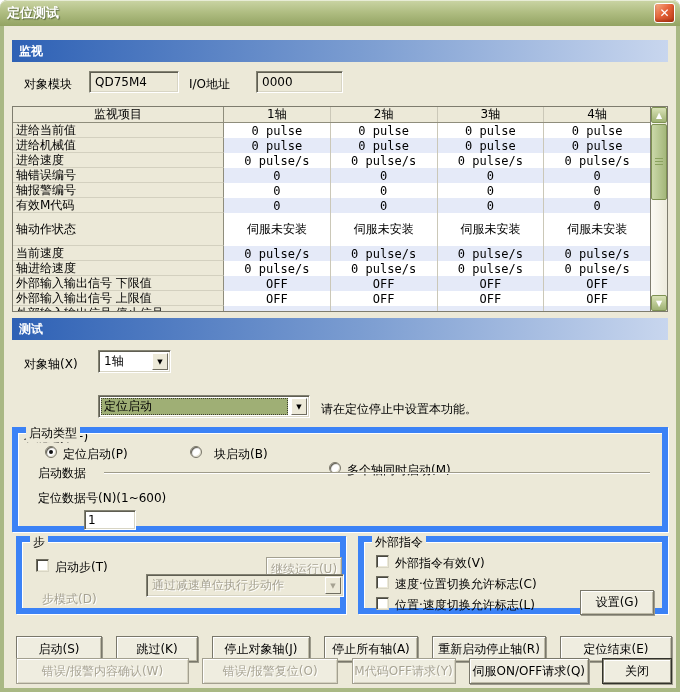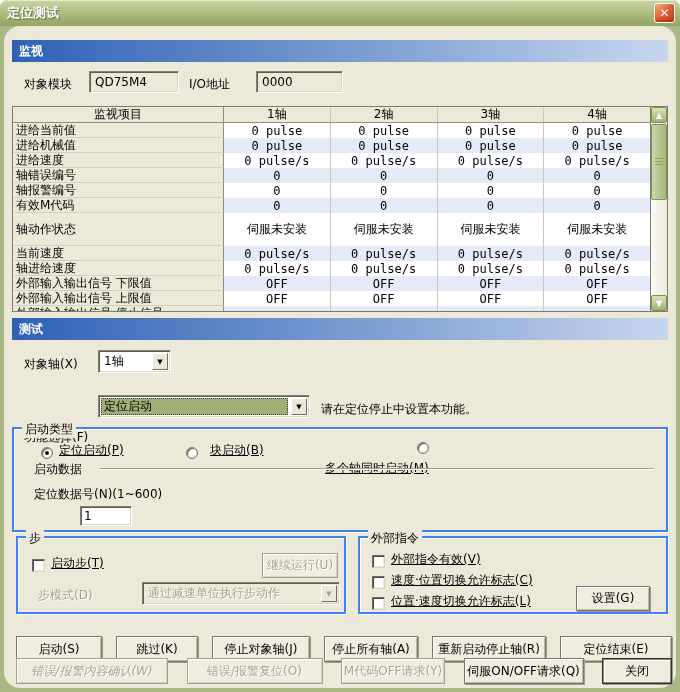--- a/index.html
+++ b/index.html
@@ -7,21 +7,21 @@
   .window { position:relative; width:680px; height:692px; background:#A9B884; border-radius:7px 7px 0 0; overflow:hidden; font-size:12px; color:#000; }
   .titlebar { position:absolute; top:0; left:0; right:0; height:26px;
     background:linear-gradient(180deg,#CBD5A5 0%,#AEBC80 50%,#93A363 100%);
     border-radius:7px 7px 0 0; display:flex; align-items:center; padding:0 7px;
     box-shadow: inset 0 1px 0 rgba(255,255,255,.55); }
   .title { color:#fff; font-weight:bold; font-size:13px; text-shadow:1px 1px 1px rgba(85,100,55,.95); }
   .close-btn { position:absolute; right:5px; top:3px; width:21px; height:20px; border-radius:3px;
     border:1px solid #fff; background:linear-gradient(135deg,#F6B289 0%,#E6643A 45%,#BF3D17 100%);
     color:#fff; display:flex; align-items:center; justify-content:center; font-weight:bold; font-size:12px;
     box-shadow: inset 0 -2px 3px rgba(120,20,0,.45); cursor:default; }
-  .content { position:absolute; top:26px; left:4px; right:4px; bottom:4px; background:#ECE9D8;border-radius:16px; }
+  .content { position:absolute; top:26px; left:4px; right:4px; bottom:4px; background:#ECE9D8; }
 
   .section-bar { position:absolute; left:8px; width:656px; height:22px;
     background:linear-gradient(90deg,#2E61B5 0%,#7E9FD2 55%,#C8D6EE 100%);
     color:#fff; font-weight:bold; display:flex; align-items:center; padding-left:7px; }
   #monitor-bar { top:14px; }
   #test-bar { top:292px; }
 
   .abs { position:absolute; }
   .lbl { position:absolute; white-space:nowrap; }
 
@@ -58,25 +58,25 @@
   .combo { position:absolute; background:#fff; display:flex; }
   .combo .txt { flex:1; display:flex; align-items:center; padding:0 3px; margin:2px 1px 2px 2px; overflow:hidden; white-space:nowrap; }
   .combo .dd { width:16px; margin:2px; background:#ECE9D8; border:1px solid; border-color:#FFF #6F6D60 #6F6D60 #FFF;
     display:flex; align-items:center; justify-content:center; font-size:7px; color:#000; }
   .combo .txt.hl { background:#9FAF75; outline:1px dotted #3F3F2F; outline-offset:-1px; }
   .combo.disabled { background:#ECE9D8; }
   .combo.disabled .txt { color:#A6A292; text-shadow:1px 1px 0 #fff; }
   .combo.disabled .dd { color:#A6A292; }
 
   
-  .groupbox { position:absolute; border:2px solid #3b82f6; box-shadow: inset 1px 1px 0 #FFFFFF, 1px 1px 0 #FFFFFF; }
+  .groupbox { position:absolute; border:6px solid #3b82f6; box-shadow: inset 1px 1px 0 #FFFFFF, 1px 1px 0 #FFFFFF; }
   .gb-title { position:absolute; top:-8px; left:8px; background:#ECE9D8; padding:0 3px; white-space:nowrap; }
 
   
-  .opt { position:absolute; display:flex; align-items:flex-end; gap:6px; white-space:nowrap;text-decoration:underline; }
+  .opt { position:absolute; display:flex; align-items:flex-start; gap:6px; white-space:nowrap; }
   .radio { width:12px; height:12px; border-radius:50%; background:#fff; border:1px solid #787567;
     box-shadow: inset 1px 1px 1px #5A584C, inset -1px -1px 0 #E6E3D2; position:relative; flex:none; }
   .radio.checked::after { content:""; position:absolute; inset:3px; border-radius:50%; background:#101010; }
   .checkbox { width:13px; height:13px; background:#fff; border:1px solid; border-color:#6F6D60 #D8D5C4 #D8D5C4 #6F6D60;
     box-shadow: inset 1px 1px 0 #494840, inset -1px -1px 0 #ECE9D8; flex:none; }
 
   .etched-line { position:absolute; height:2px; border-top:1px solid #9E9B8A; border-bottom:1px solid #FFFFFF; }
 
   
   .btn { background:#EFEDE0; border:1px solid #79776A; box-shadow: inset 1px 1px 0 #FFF, inset -1px -1px 0 #BDBAA7, 1px 1px 0 #9C9A8B;
@@ -241,40 +241,40 @@
       <span class="gb-title">启动类型</span>
       <div id="radio-holder">
           <div class="opt" style="left: 27px; top: 13px;">
             <span class="radio checked"></span>
             <span>定位启动(P)</span>
           </div>
           <div class="opt" style="left: 172px; top: 13px; gap: 12px;">
             <span class="radio"></span>
             <span>块启动(B)</span>
           </div>
-          <div class="opt" style="left: 311px; top: 13px; flex-direction: column;">
+          <div class="opt" style="left: 311px; top: 29px;">
             <span class="radio"></span>
             <span>多个轴同时启动(M)</span>
           </div>
         </div>
       <span class="lbl" style="left:20px; top:32px;">启动数据</span>
       <div class="etched-line" style="left:86px; right:12px; top:39px;"></div>
       <span class="lbl" style="left:20px; top:57px;">定位数据号(N)(1~600)</span>
       <input class="edit" style="left: 66px; top: 77px; width: 52px; height: 20px;" value="1">
     </div>
 
     <div class="groupbox" style="left:12px; top:510px; width:330px; height:78px;">
       <span class="gb-title">步</span>
       <div class="opt" style="left:14px; top:17px;">
         <span class="checkbox"></span>
         <span>启动步(T)</span>
       </div>
       <div class="btn disabled" style="position:absolute; left:244px; top:15px; width:76px; height:25px;">继续运行(U)</div>
       <span class="lbl" style="left:20px; top:49px; color:#A6A292; text-shadow:1px 1px 0 #fff;">步模式(D)</span>
-      <div class="combo sunken disabled" style="left:124px; top:44px; width:198px; height:23px;">
+      <div class="combo sunken disabled" style="left:124px; top:32px; width:198px; height:23px;">
         <span class="txt">通过减速单位执行步动作</span>
         <span class="dd">▼</span>
       </div>
     </div>
 
     <div class="groupbox" style="left:354px; top:510px; width:310px; height:78px;">
       <span class="gb-title">外部指令</span>
       <div id="ext-check-holder">
           <div class="opt" style="left: 12px; top: 13px;">
             <span class="checkbox"></span>
@@ -294,21 +294,21 @@
 
     <div class="btn-row" id="btn-row-1">
         <div class="btn" style="width: 86px; height: 26px;">启动(S)</div>
         <div class="btn" style="width: 82px; height: 26px;">跳过(K)</div>
         <div class="btn" style="width: 98px; height: 26px;">停止对象轴(J)</div>
         <div class="btn" style="width: 94px; height: 26px;">停止所有轴(A)</div>
         <div class="btn" style="width: 114px; height: 26px;">重新启动停止轴(R)</div>
         <div class="btn" style="width: 112px; height: 26px;">定位结束(E)</div>
       </div>
     <div class="btn-row" id="btn-row-2">
-        <div class="btn disabled" style="width: 152px; height: 26px; font-style: italic;">错误/报警内容确认(W)</div>
+        <div class="btn disabled" style="width: 173px; height: 26px;">错误/报警内容确认(W)</div>
         <div class="btn disabled" style="width: 136px; height: 26px;">错误/报警复位(O)</div>
         <div class="btn disabled" style="width: 104px; height: 26px;">M代码OFF请求(Y)</div>
         <div class="btn" style="width: 120px; height: 26px;">伺服ON/OFF请求(Q)</div>
         <div class="btn default" style="width: 70px; height: 26px;">关闭</div>
       </div>
 
   </div>
 </div>
 
 </body></html>

